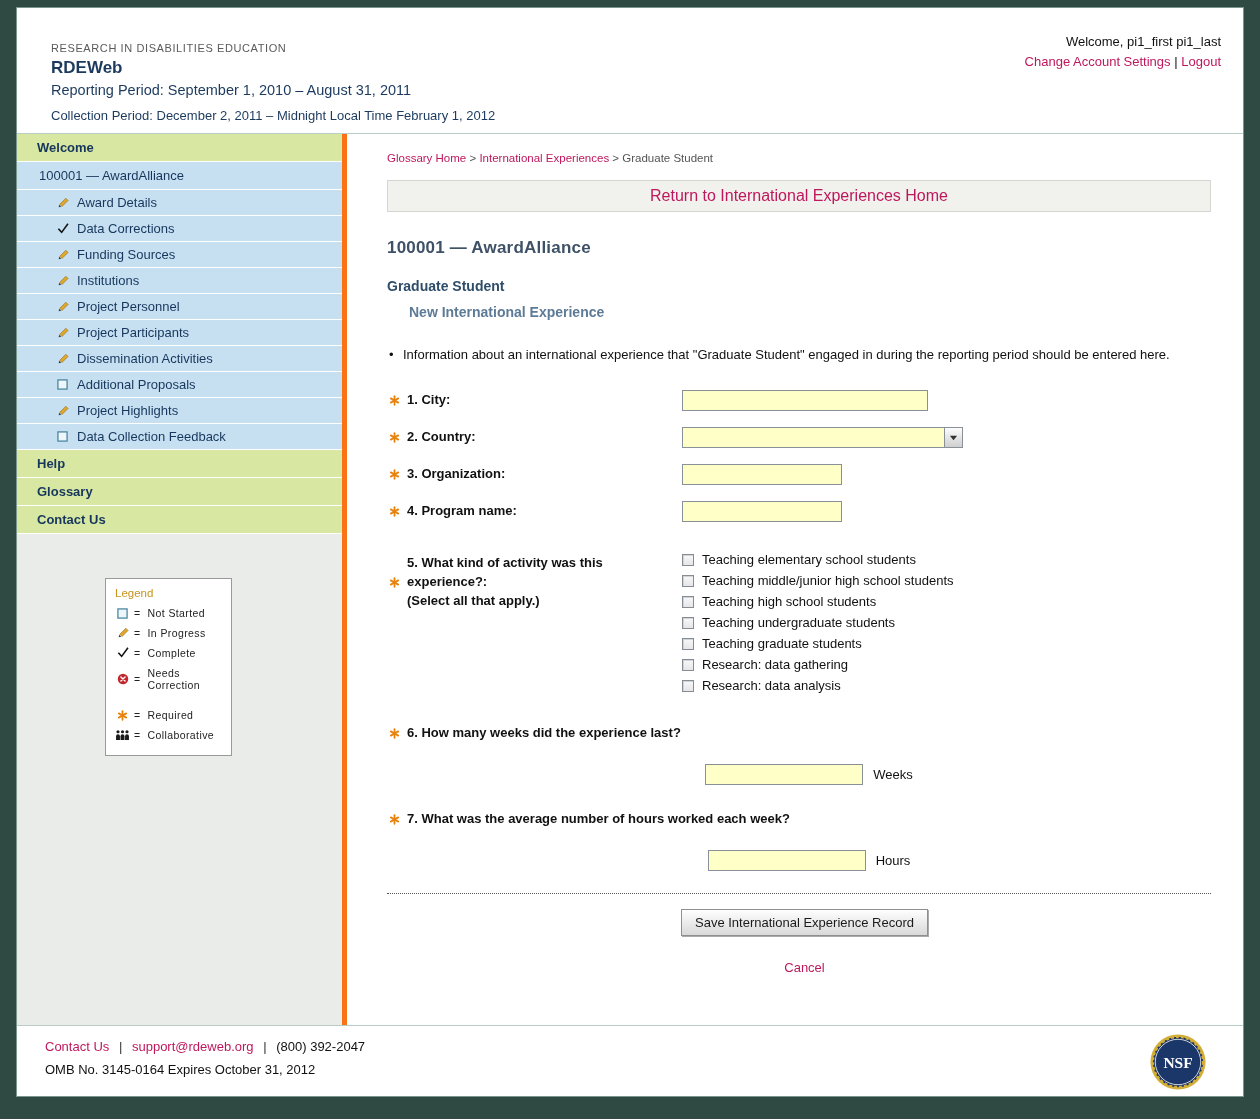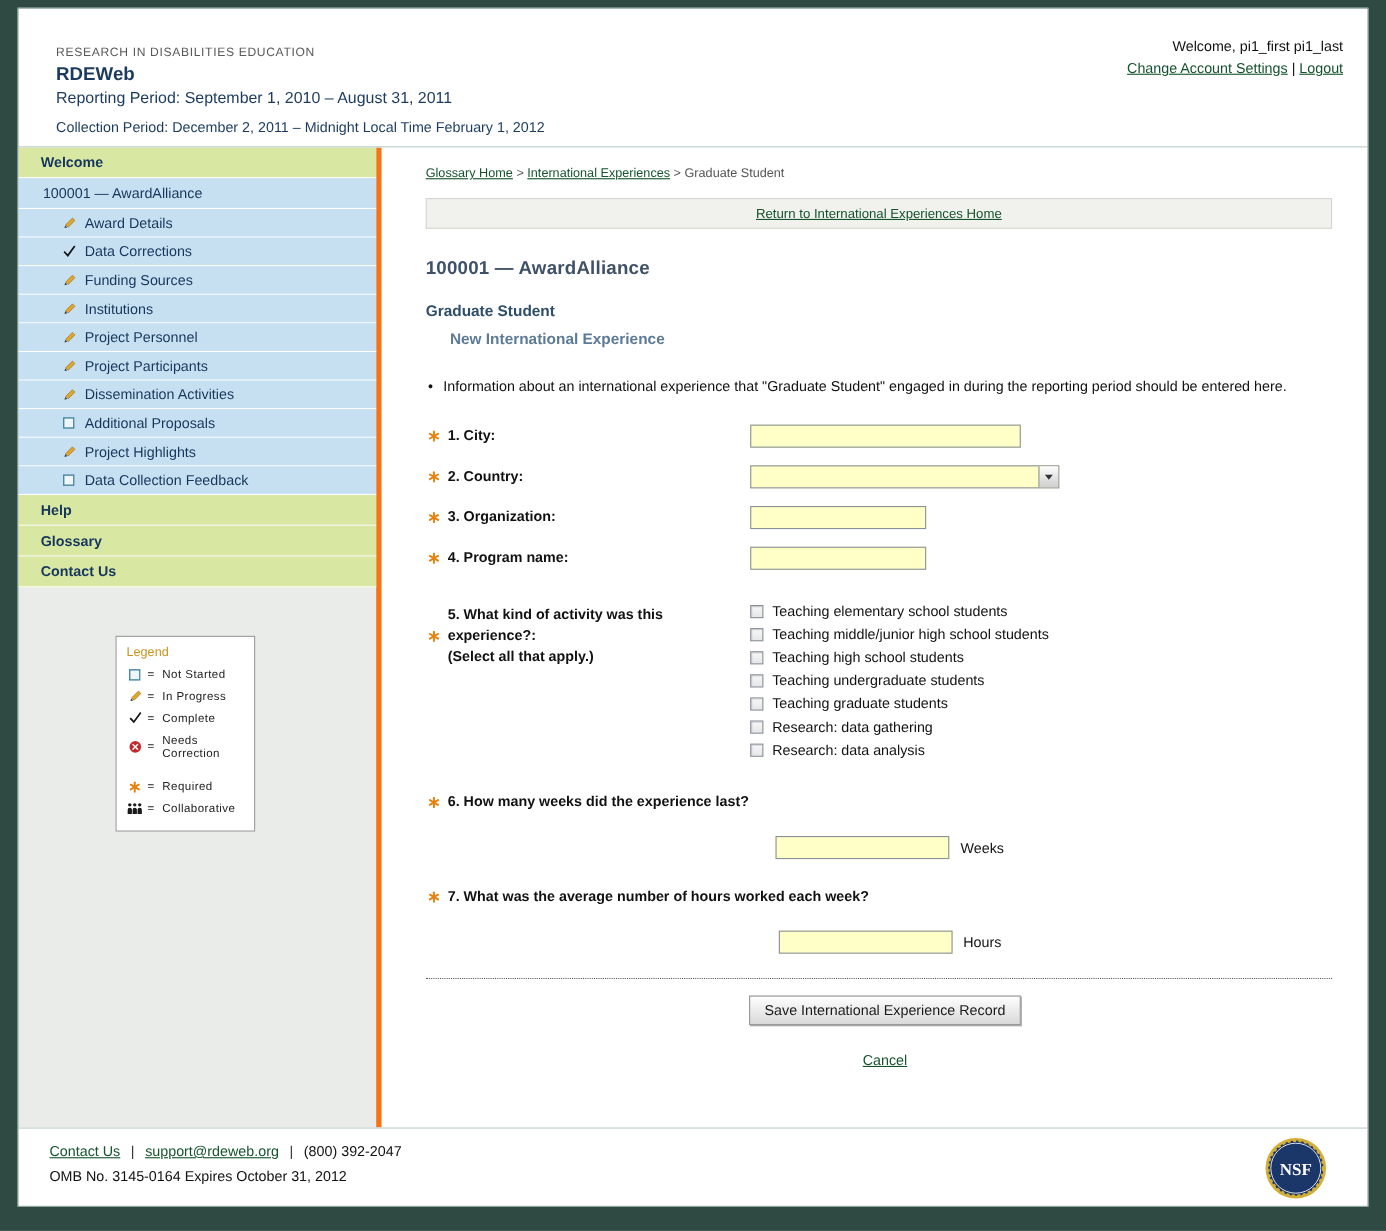--- a/index.html
+++ b/index.html
@@ -11,21 +11,21 @@
 
   
   .hdr { flex: 0 0 126px; position: relative; border-bottom: 1px solid #b9cdc5; background: #fff; }
   .hdr-left { position: absolute; left: 34px; top: 34px; }
   .hdr-org { font-size: 11px; letter-spacing: .6px; color: #5a5a5a; }
   .hdr-app { font-size: 17px; font-weight: bold; color: #1b3a5e; margin-top: 4px; }
   .hdr-rep { font-size: 14.5px; color: #1b3a5e; margin-top: 4px; }
   .hdr-col { font-size: 13px; color: #1b3a5e; margin-top: 10px; }
   .hdr-right { position: absolute; right: 22px; top: 26px; text-align: right; font-size: 13px; }
   .hdr-links { margin-top: 5px; }
-  a.lnk { color: #14532d; text-decoration: underline; cursor: pointer; }
+  a.lnk { color: #be185d; cursor: pointer; }
 
   
   .content { flex: 1 1 auto; display: flex; min-height: 0; }
 
   .sidebar { flex: 0 0 330px; background: #e9ece9; border-right: 5px solid #f97316; }
   .nav-h { background: #d8e7a2; color: #16365c; font-weight: bold; font-size: 13px;
            padding: 6px 0 6px 20px; border-bottom: 1px solid #fff; cursor: pointer; }
   .nav-award { background: #c6e0f2; color: #16365c; font-size: 13px;
            padding: 6px 0 6px 22px; border-bottom: 1px solid #fff; cursor: pointer; }
   .nav-sub { background: #c6e0f2; color: #16365c; font-size: 13px;
@@ -38,21 +38,21 @@
   .legend-title { color: #c7941e; font-size: 11.5px; margin-bottom: 6px; }
   .legend-row { display: flex; align-items: center; font-size: 10.5px; color: #222;
                 letter-spacing: .4px; margin-top: 8px; }
   .legend-row .eq { margin: 0 7px 0 4px; }
   .legend-row.gap { margin-top: 18px; }
 
   
   .main { flex: 1 1 auto; padding: 14px 32px 0 40px; font-size: 13px; background: #fff; }
   .crumb { font-size: 11.5px; color: #555; margin: 4px 0 16px; }
   .return-bar { border: 1px solid #d6d6d0; background: #f1f1ed; text-align: center;
-                padding: 6px 0; margin-bottom: 26px; font-size: 12px; }
+                padding: 6px 0; margin-bottom: 26px; font-size: 16px; }
   .award-h { font-size: 17px; font-weight: bold; color: #3f5166; margin: 4px 0 20px; letter-spacing: .2px; }
   .person-h { font-size: 14px; font-weight: bold; color: #2e4d68; margin-bottom: 10px; }
   .form-h { font-size: 14px; font-weight: bold; color: #5d7b96; margin: 0 0 26px 22px; }
   .info { position: relative; padding-left: 16px; max-width: 812px; line-height: 1.4; margin-bottom: 26px; }
   .info::before { content: "•"; position: absolute; left: 2px; top: 0; }
 
   .frow { display: flex; align-items: flex-start; margin-bottom: 16px; }
   .flabel { flex: 0 0 295px; font-weight: bold; display: flex; gap: 5px; padding-top: 2px; }
   .flabel .ic { margin-top: 1px; }
   .inp { background: #ffffc8; border: 1px solid #8a9097; height: 21px; font-size: 12px;

